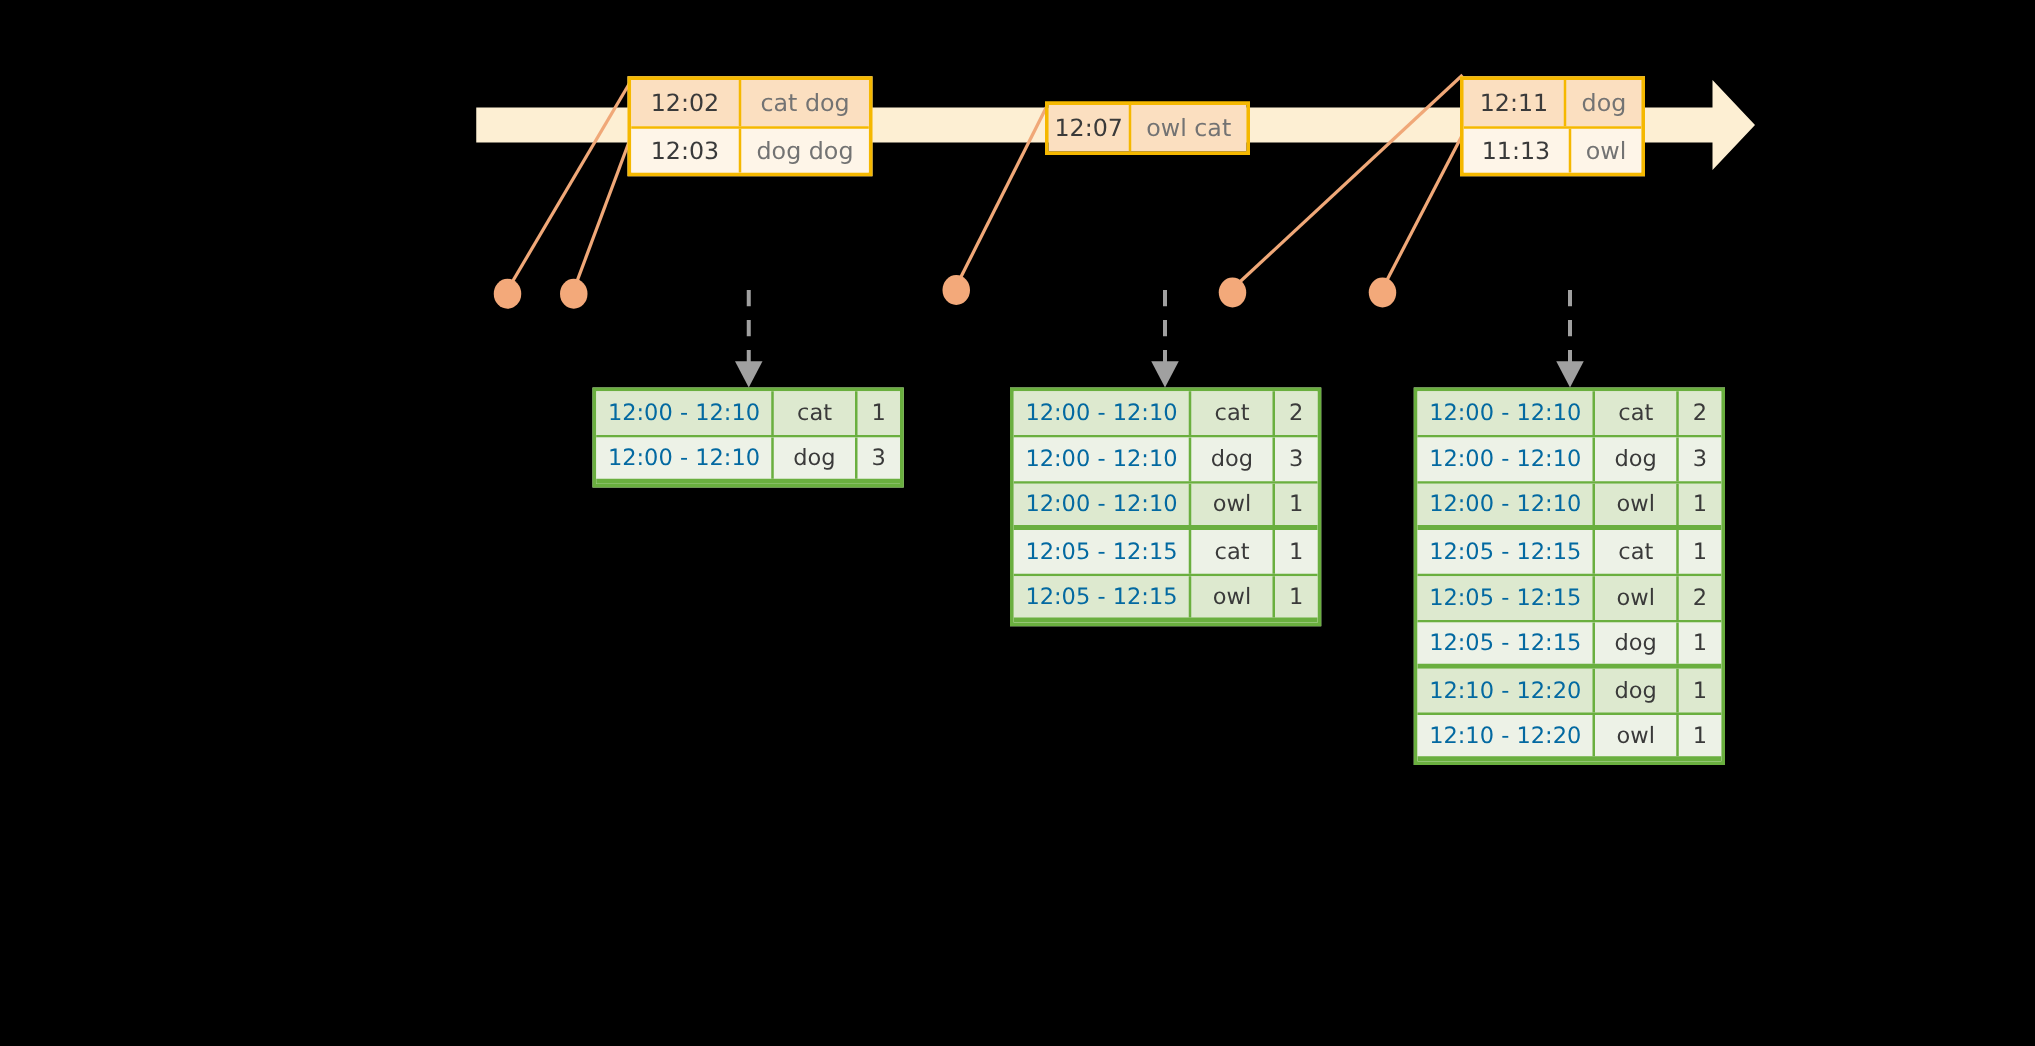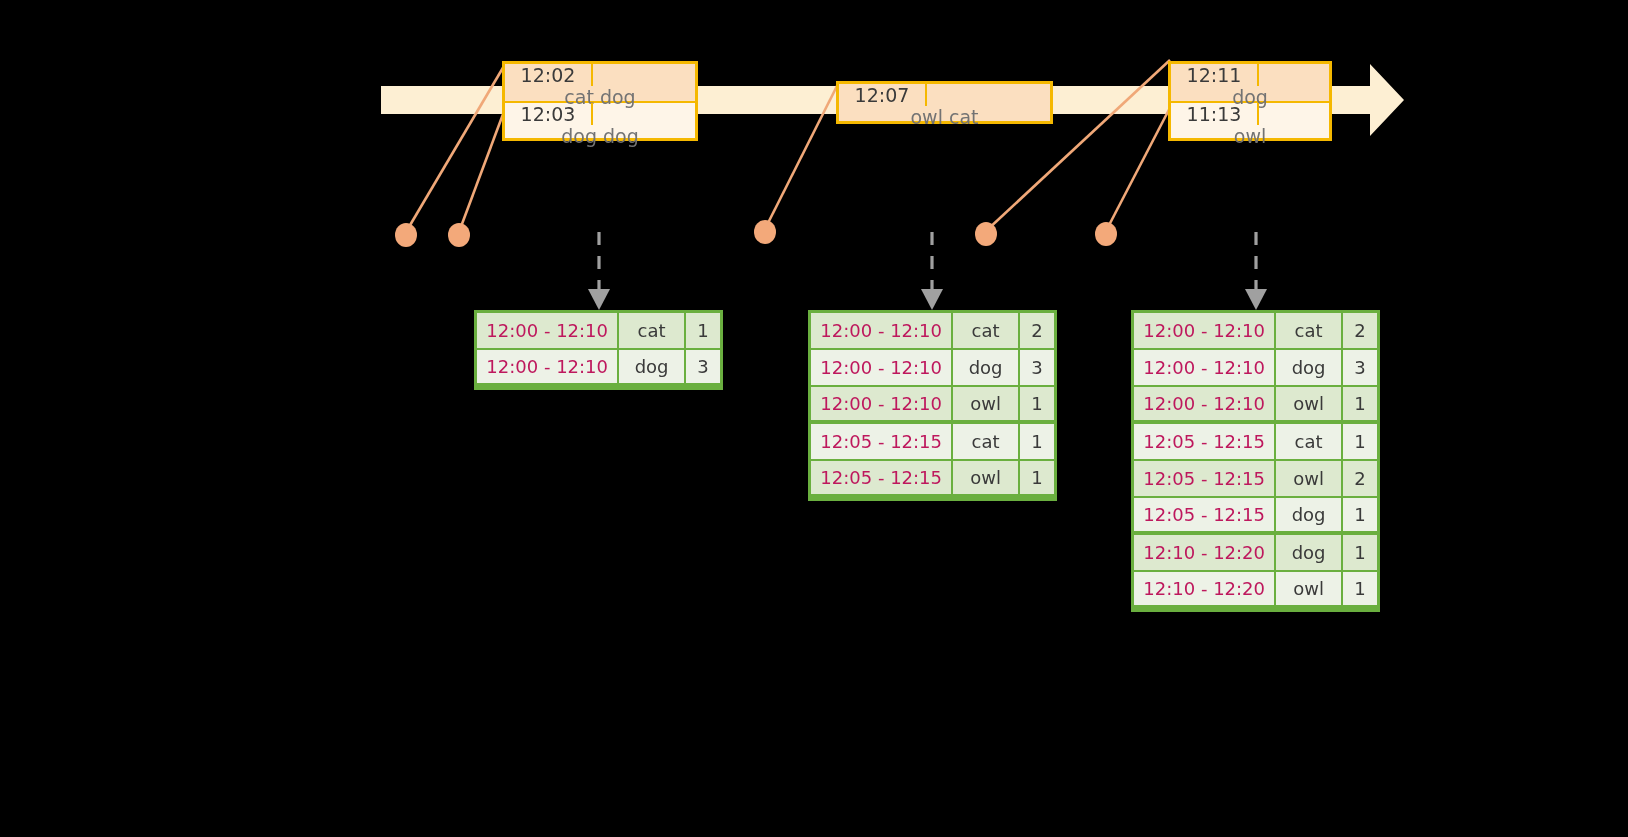--- a/index.html
+++ b/index.html
@@ -5,39 +5,39 @@
   html,body{margin:0;padding:0;background:#000;}
   #stage{position:relative;width:1628px;height:837px;background:#000;overflow:hidden;
          font-family:"DejaVu Sans","Liberation Sans",sans-serif;}
 
   
   #timeline-svg{position:absolute;left:0;top:0;width:1628px;height:837px;pointer-events:none;}
 
   
   .event-box{position:absolute;border:3px solid #F5B800;box-sizing:border-box;
              background:#FDEBD2;}
-  .event-row{display:flex;height:37px;box-sizing:border-box;flex-direction:column;}
+  .event-row{display:flex;height:37px;box-sizing:border-box;}
   .event-row + .event-row{border-top:2px solid #F5B800;}
   .event-row.shade{background:#FBDFC0;}
   .event-row.plain{background:#FEF5E8;}
   .ev-time{width:86px;display:flex;align-items:center;justify-content:center;
            font-size:19px;color:#3a3a3a;border-right:2px solid #F5B800;}
   .ev-words{flex:1;display:flex;align-items:center;justify-content:center;
             font-size:19px;color:#737373;padding:0 12px;white-space:nowrap;}
 
   
   .result-table{position:absolute;border:3px solid #6AAF3F;box-sizing:border-box;
                 background:#E5EFDA;}
   .res-row{display:flex;height:37px;box-sizing:border-box;border-bottom:2px solid #6AAF3F;}
   .res-row:last-child{border-bottom:none;}
   .res-row.shade{background:#DDE9CF;}
   .res-row.plain{background:#EDF2E7;}
   .res-row.grp{border-bottom:4px solid #6AAF3F;}
   .rc-window{width:148px;display:flex;align-items:center;justify-content:center;
-             font-size:18px;color:#be185d;border-right:2px solid #6AAF3F;text-align:right;}
+             font-size:18px;color:#0369a1;border-right:2px solid #6AAF3F;text-align:right;}
   .rc-key{width:68px;display:flex;align-items:center;justify-content:center;
           font-size:18px;color:#3a3a3a;border-right:2px solid #6AAF3F;}
   .rc-count{width:36px;display:flex;align-items:center;justify-content:center;
             font-size:18px;color:#3a3a3a;}
 </style>
 </head>
 <body>
 
 <div id="stage">
 
@@ -77,28 +77,28 @@
     <div class="event-row shade">
       <span class="ev-time">12:02</span>
       <span class="ev-words">cat dog</span>
     </div>
     <div class="event-row plain">
       <span class="ev-time">12:03</span>
       <span class="ev-words">dog dog</span>
     </div>
   </div>
 
-  <div class="event-box" style="left:836px;top:81px;width:217px;">
+  <div class="event-box" style="left:836px;top:81px;width:164px;">
     <div class="event-row shade">
       <span class="ev-time">12:07</span>
       <span class="ev-words">owl cat</span>
     </div>
   </div>
 
-  <div class="event-box" style="left:1168px;top:61px;width:164px;">
+  <div class="event-box" style="left:1168px;top:61px;width:148px;">
     <div class="event-row shade">
       <span class="ev-time">12:11</span>
       <span class="ev-words">dog</span>
     </div>
     <div class="event-row plain">
       <span class="ev-time">11:13</span>
       <span class="ev-words">owl</span>
     </div>
   </div>
 

